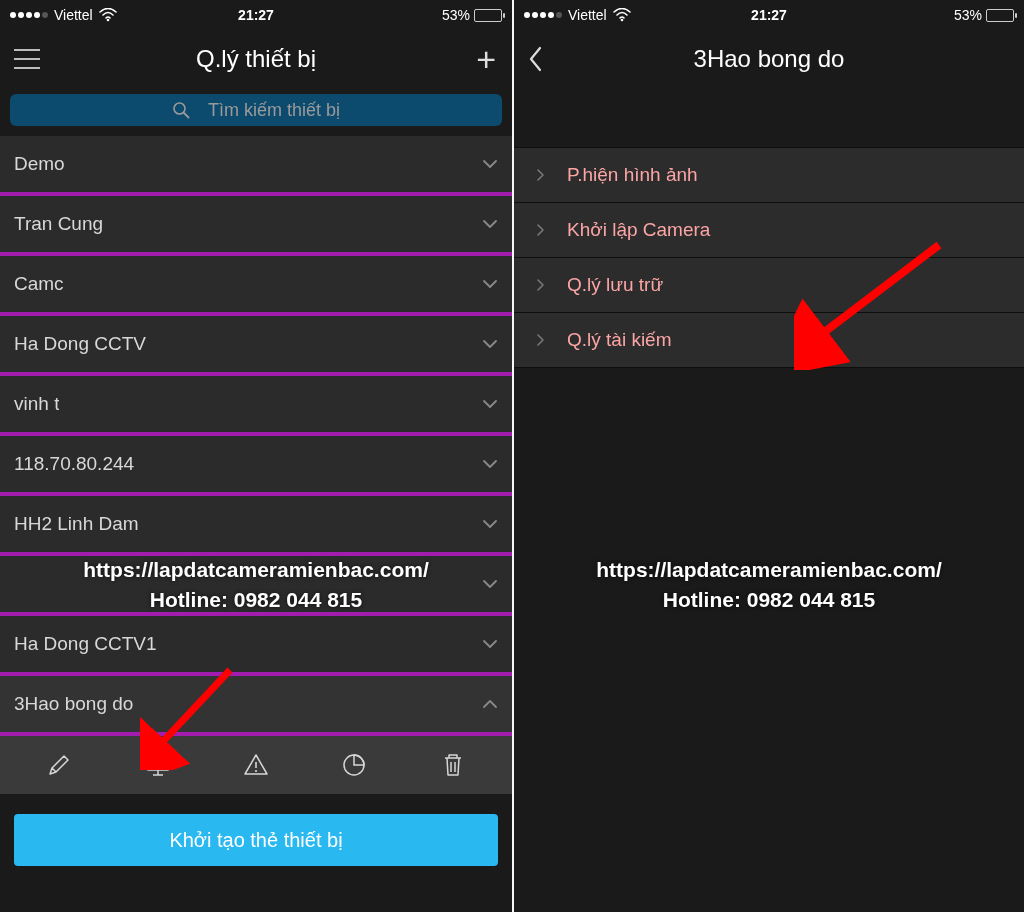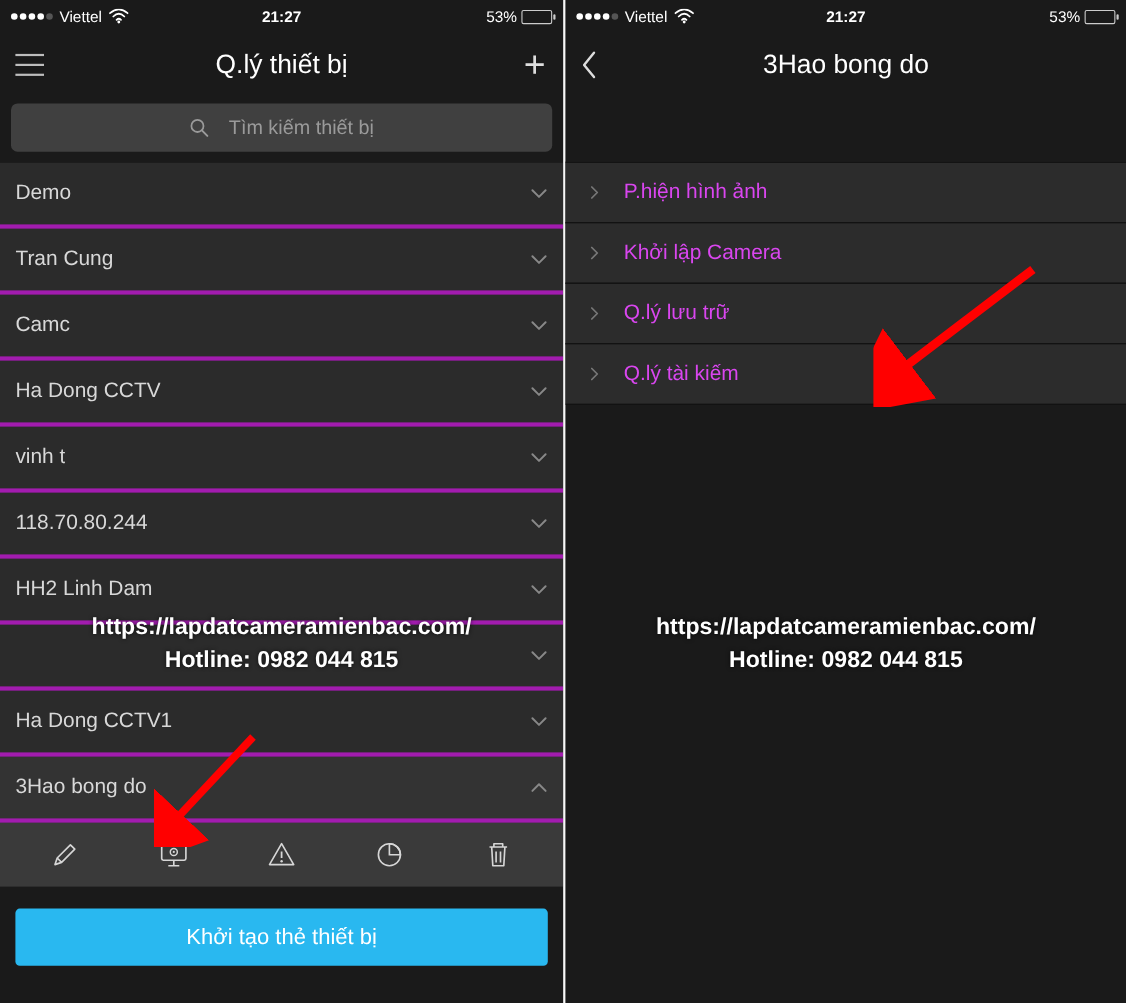--- a/index.html
+++ b/index.html
@@ -27,39 +27,39 @@
   .nav .left, .nav .right { position: absolute; top: 0; bottom: 0; display: flex; align-items: center; }
   .nav .left { left: 14px; }
   .nav .right { right: 16px; }
   .hamburger { width: 26px; height: 20px; display: flex; flex-direction: column; justify-content: space-between; }
   .hamburger span { height: 2px; background: #bdbdbd; display: block; }
   .plus { font-size: 34px; font-weight: 200; color: #ddd; line-height: 1; }
   .back { font-size: 30px; color: #ddd; font-weight: 300; }
   svg { display: block; }
 
   
-  .search { margin: 6px 10px 10px; height: 44px; background: #404040; border-radius: 6px; display: flex; align-items: center; justify-content: center; color: #9a9a9a; font-size: 18px; gap: 18px; }
+  .search { margin: 6px 10px 10px; height: 32px; background: #0c4a6e; border-radius: 6px; display: flex; align-items: center; justify-content: center; color: #9a9a9a; font-size: 18px; gap: 18px; }
 
   
   .list { }
   .row { height: 60px; display: flex; align-items: center; padding: 0 14px; border-bottom: 4px solid #a21caf; font-size: 19px; color: #d8d8d8; justify-content: space-between; background: #2b2b2b; }
   .row.expanded { background: #333; }
   .row .chev { color: #777; }
   .row .label { white-space: nowrap; overflow: hidden; text-overflow: ellipsis; }
 
   
   .tools { height: 58px; background: #3a3a3a; display: flex; align-items: center; justify-content: space-around; padding: 0 10px; }
   .tools .tool { width: 40px; height: 40px; display: flex; align-items: center; justify-content: center; color: #d6d6d6; }
 
   
   .primary { margin: 20px 14px; height: 52px; background: #29b8f0; border-radius: 4px; display: flex; align-items: center; justify-content: center; color: #fff; font-size: 20px; }
 
   
   .slist { margin-top: 60px; }
-  .srow { height: 56px; display: flex; align-items: center; padding: 0 14px 0 22px; border-bottom: 1px solid #0e0e0e; border-top: 1px solid #0e0e0e; font-size: 19px; color: #d946ef; background: #2c2c2c; gap: 22px; margin-top: -1px; }
+  .srow { height: 56px; display: flex; align-items: center; padding: 0 14px 0 22px; border-bottom: 1px solid #0e0e0e; border-top: 1px solid #0e0e0e; font-size: 19px; color: #fca5a5; background: #2c2c2c; gap: 22px; margin-top: -1px; }
   .srow .chev { color: #666; font-size: 15px; }
 
   
   .wm { position: absolute; left: 0; right: 0; top: 555px; text-align: center; color: #fff; font-weight: 700; font-size: 21px; line-height: 1.45; text-shadow: 0 0 4px rgba(0,0,0,.7); pointer-events: none; }
 
   
   .arrow { position: absolute; pointer-events: none; }
 </style>
 </head>
 <body>

